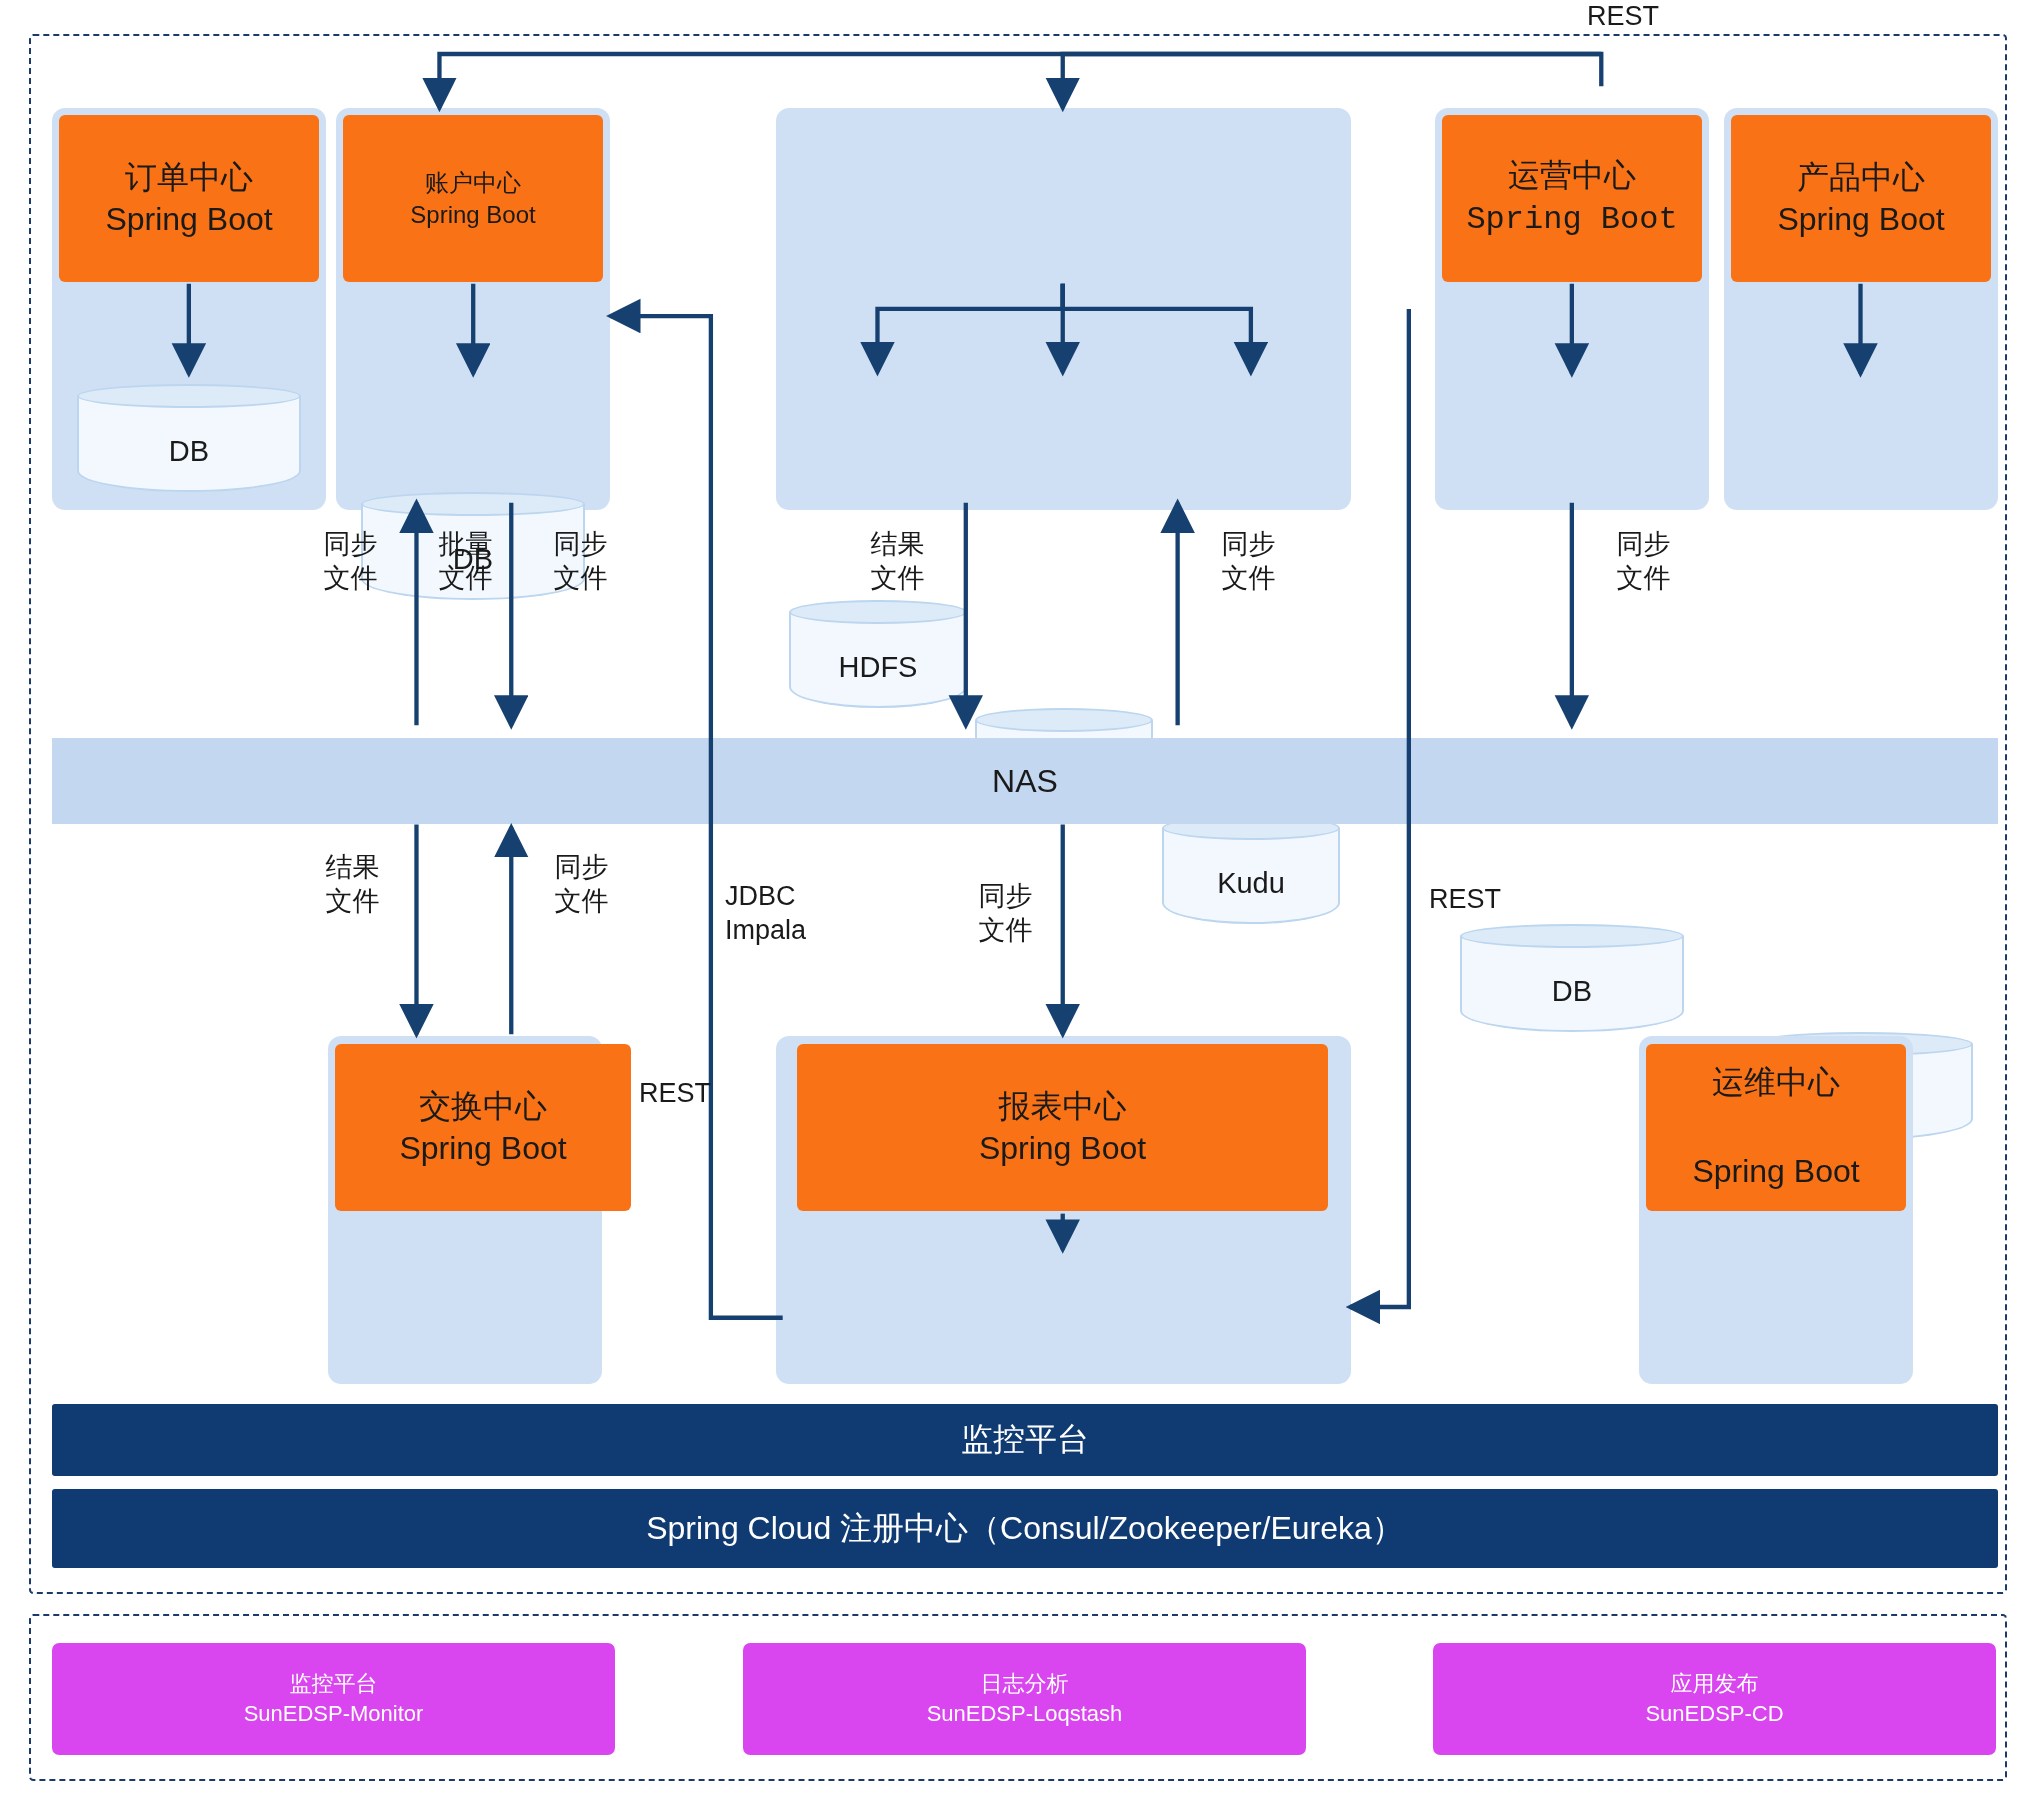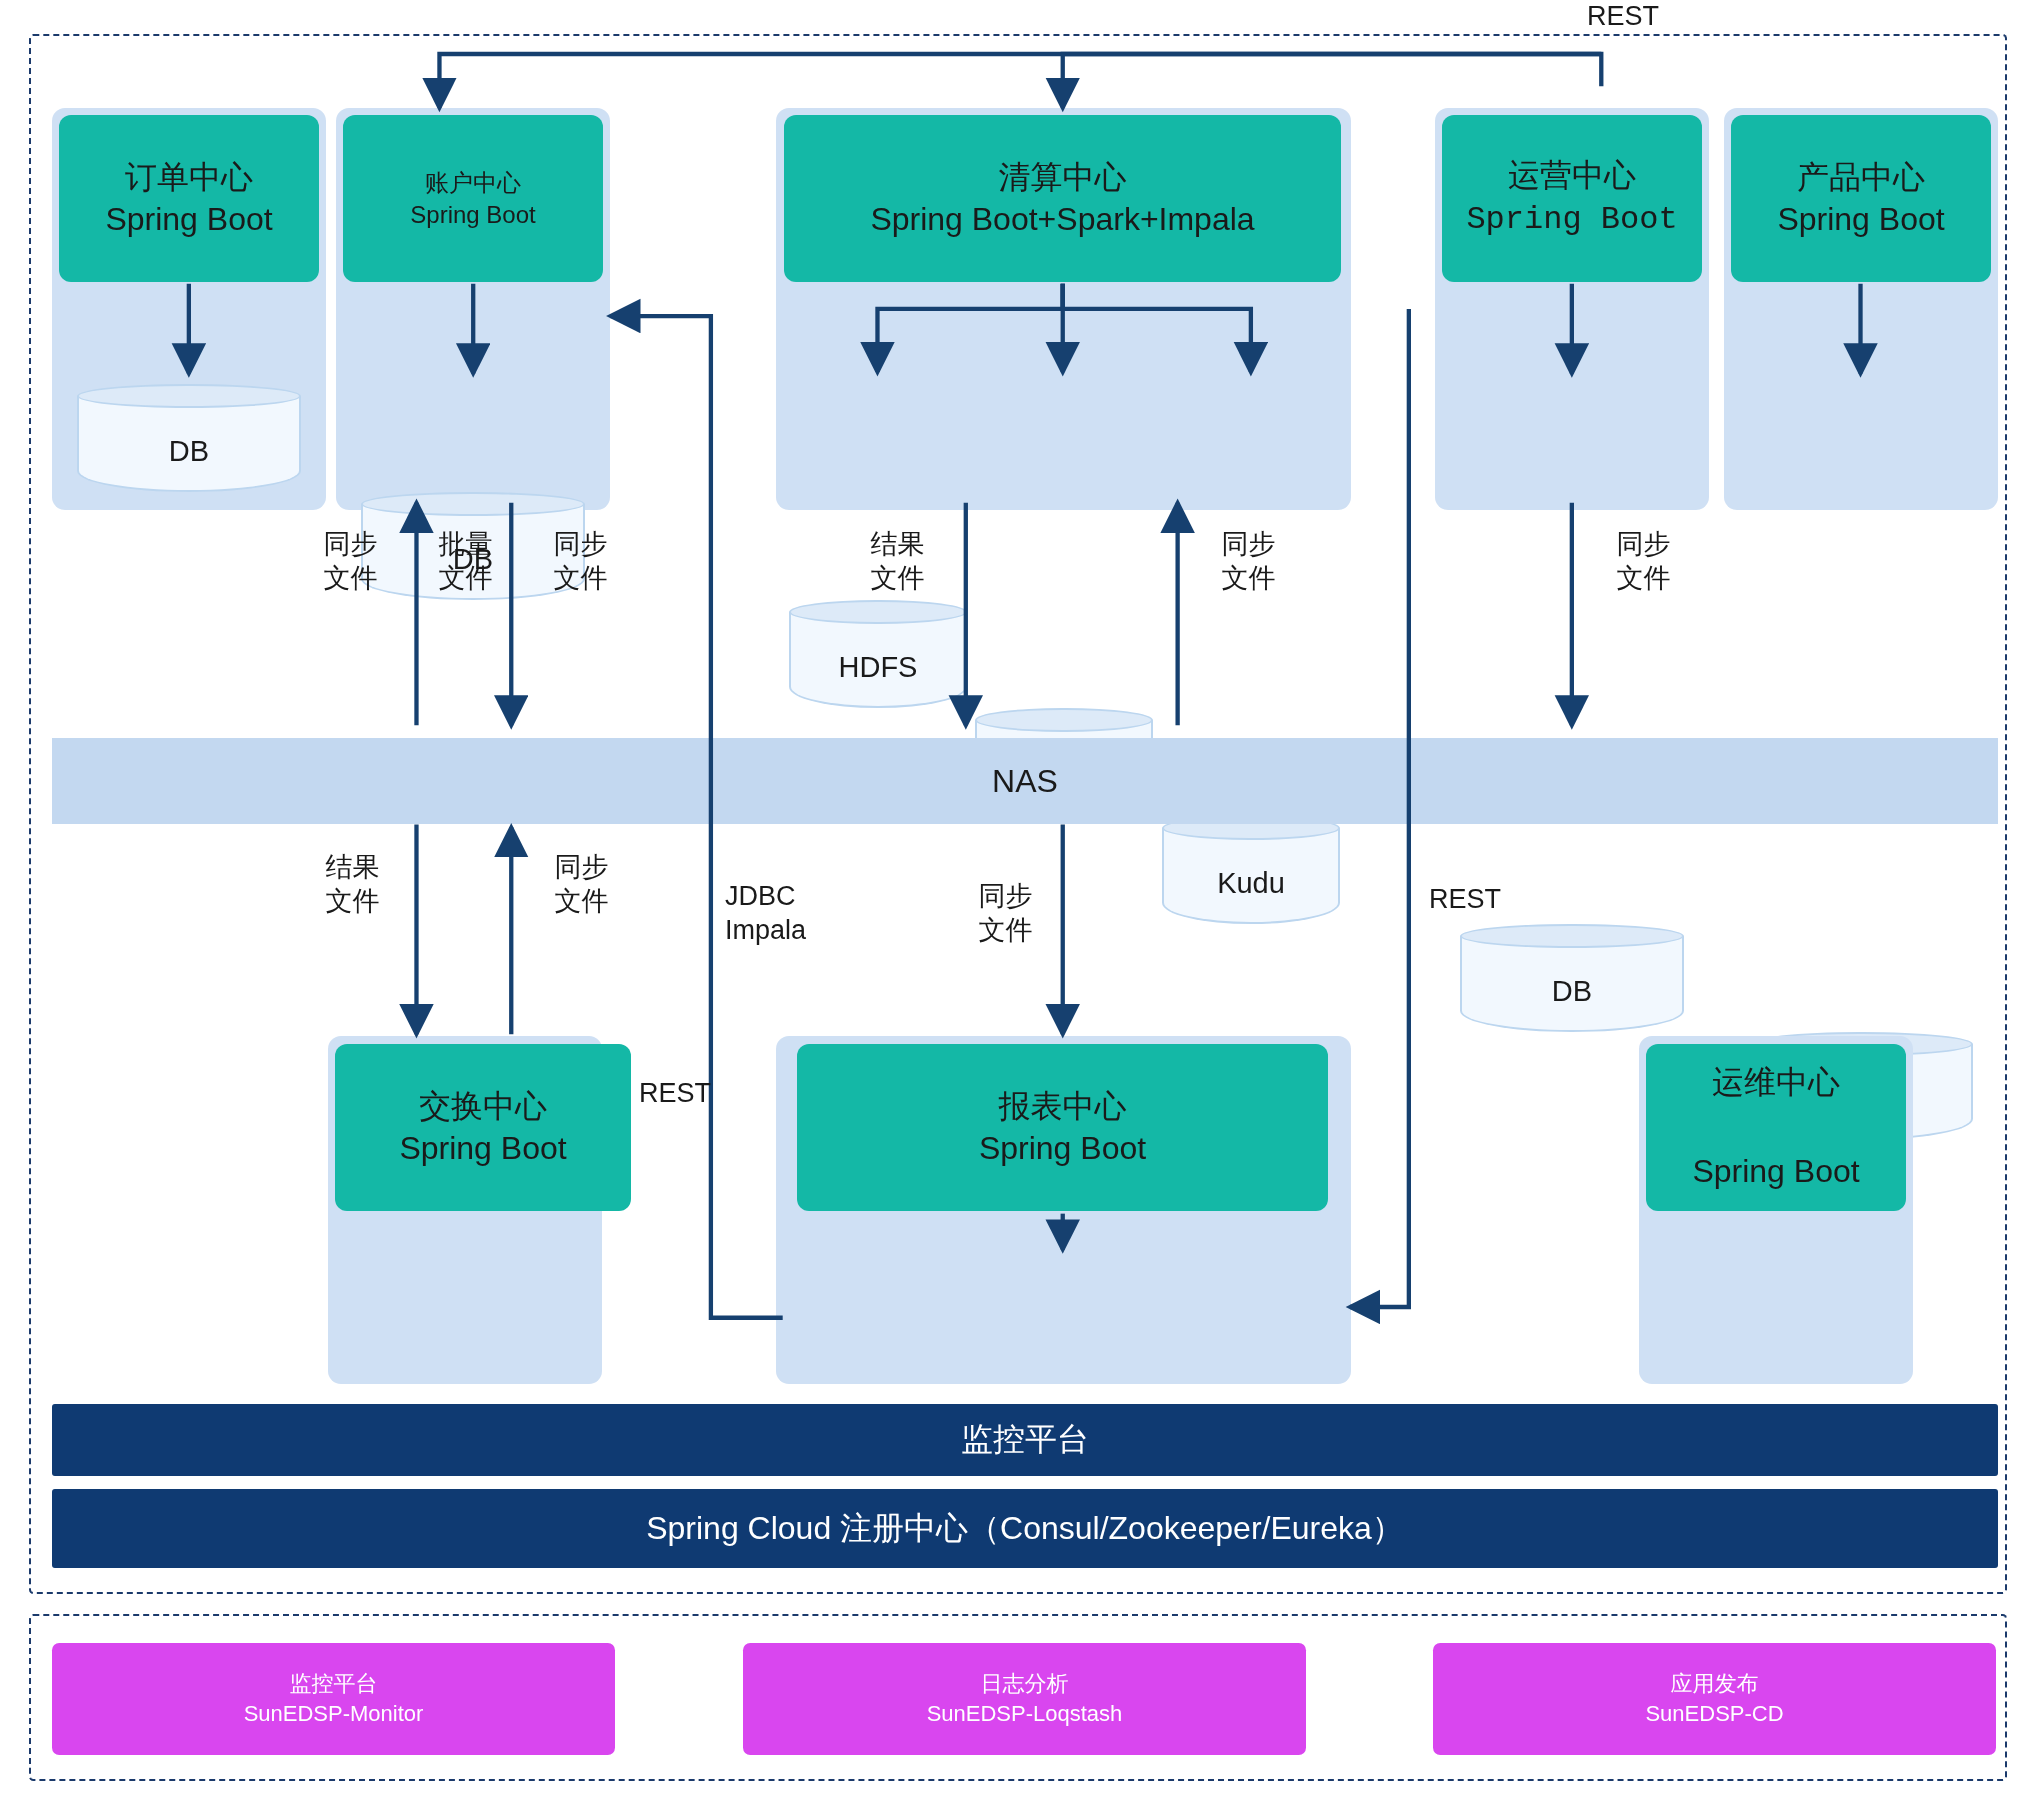--- a/index.html
+++ b/index.html
@@ -28,22 +28,22 @@
 
   
   .group {
     background: #cfe0f4;
     border-radius: 13px;
     box-sizing: border-box;
   }
 
   
   .card {
-    background: #14b8a6;
-    border-radius: 12px;
+    background: #f97316;
+    border-radius: 6px;
     box-sizing: border-box;
     display: flex;
     flex-direction: column;
     align-items: center;
     justify-content: center;
     text-align: center;
     line-height: 1.3;
     color: #1a1a1a;
   }
   .card .l1, .card .l2 { display: block; white-space: nowrap; }
@@ -164,24 +164,20 @@
     <span class="l1">账户中心</span>
     <span class="l2">Spring Boot</span>
   </div>
   <div class="abs cyl" style="left:361px; top:384px; width:224px; height:108px;">
     <div class="body"></div>
       <div class="top"></div>
     <div class="lbl">DB</div>
   </div>
 
   <div class="abs group" style="left:776px; top:108px; width:575px; height:402px;"></div>
-  <div class="abs card" style="left:784px; top:115px; width:557px; height:167px; font-size:32px;">
-    <span class="l1">清算中心</span>
-    <span class="l2">Spring Boot+Spark+Impala</span>
-  </div>
   <div class="abs cyl" style="left:789px; top:384px; width:178px; height:108px;">
     <div class="body"></div>
       <div class="top"></div>
     <div class="lbl">HDFS</div>
   </div>
   <div class="abs cyl" style="left:975px; top:384px; width:178px; height:108px;">
     <div class="body"></div>
       <div class="top"></div>
     <div class="lbl">HBase</div>
   </div>

